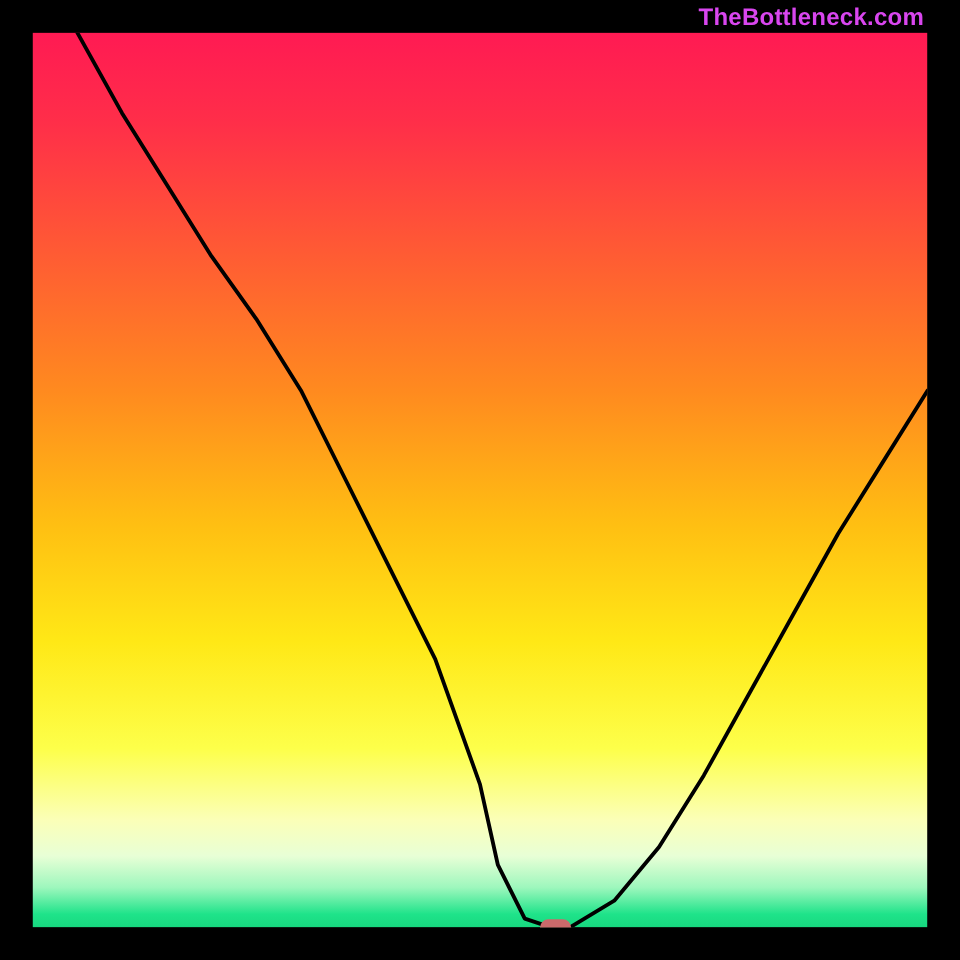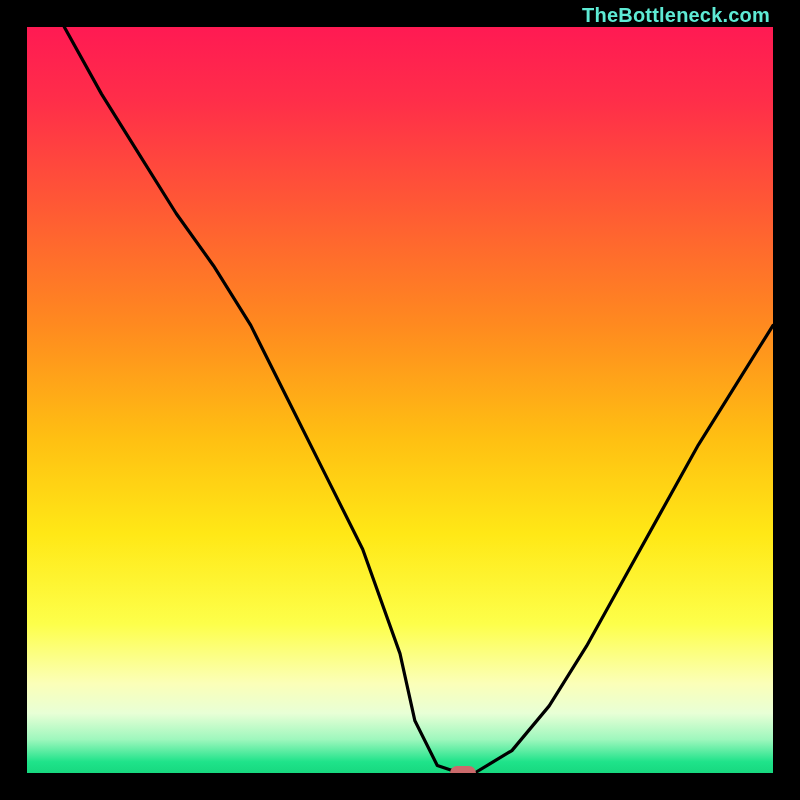--- a/index.html
+++ b/index.html
@@ -27,21 +27,21 @@
     position: absolute;
     inset: 0;
   }
   .attribution {
     position: absolute;
     top: 4px;
     right: 30px;
     font-family: Arial, Helvetica, sans-serif;
     font-size: 20px;
     font-weight: 600;
-    color: #5eead4;
+    color: #d946ef;
     letter-spacing: 0.2px;
   }
   .curve-svg {
     position: absolute;
     inset: 0;
   }
   .marker {
     position: absolute;
     width: 26px;
     height: 14px;

